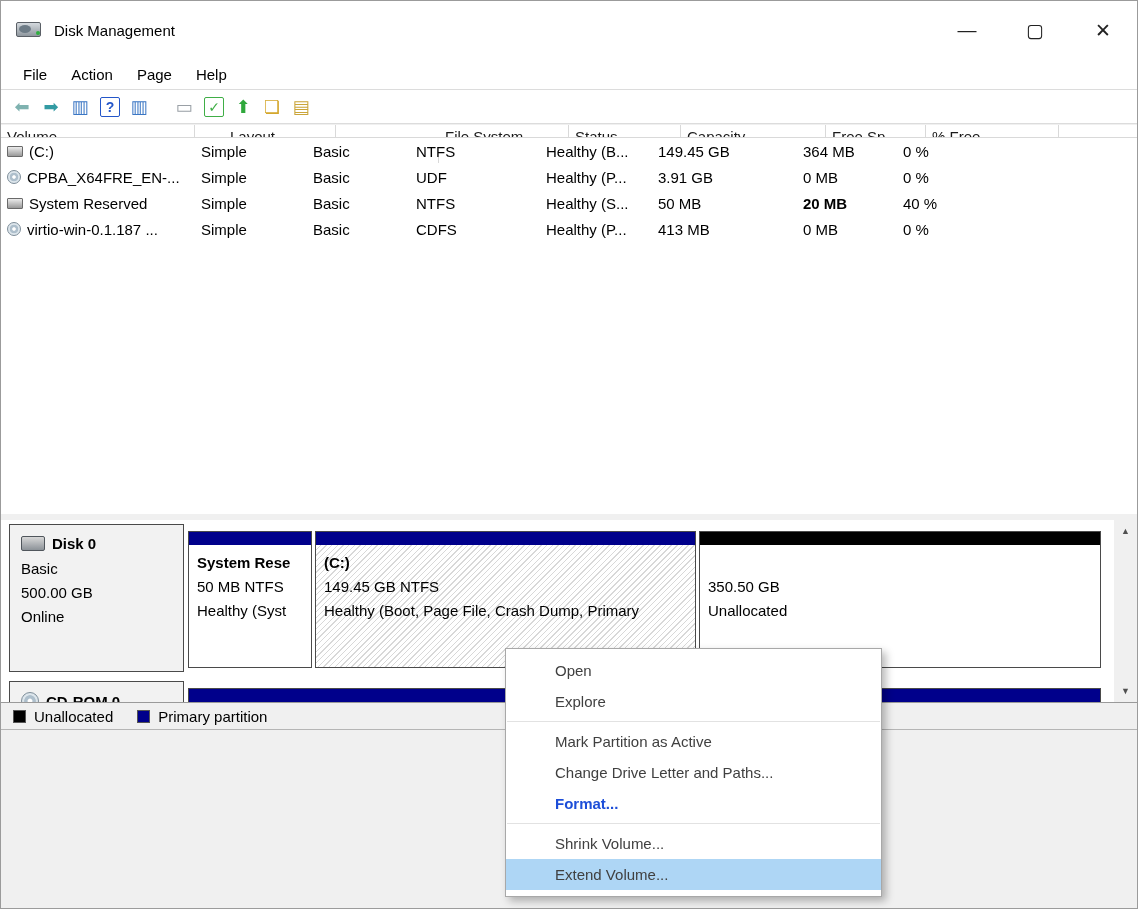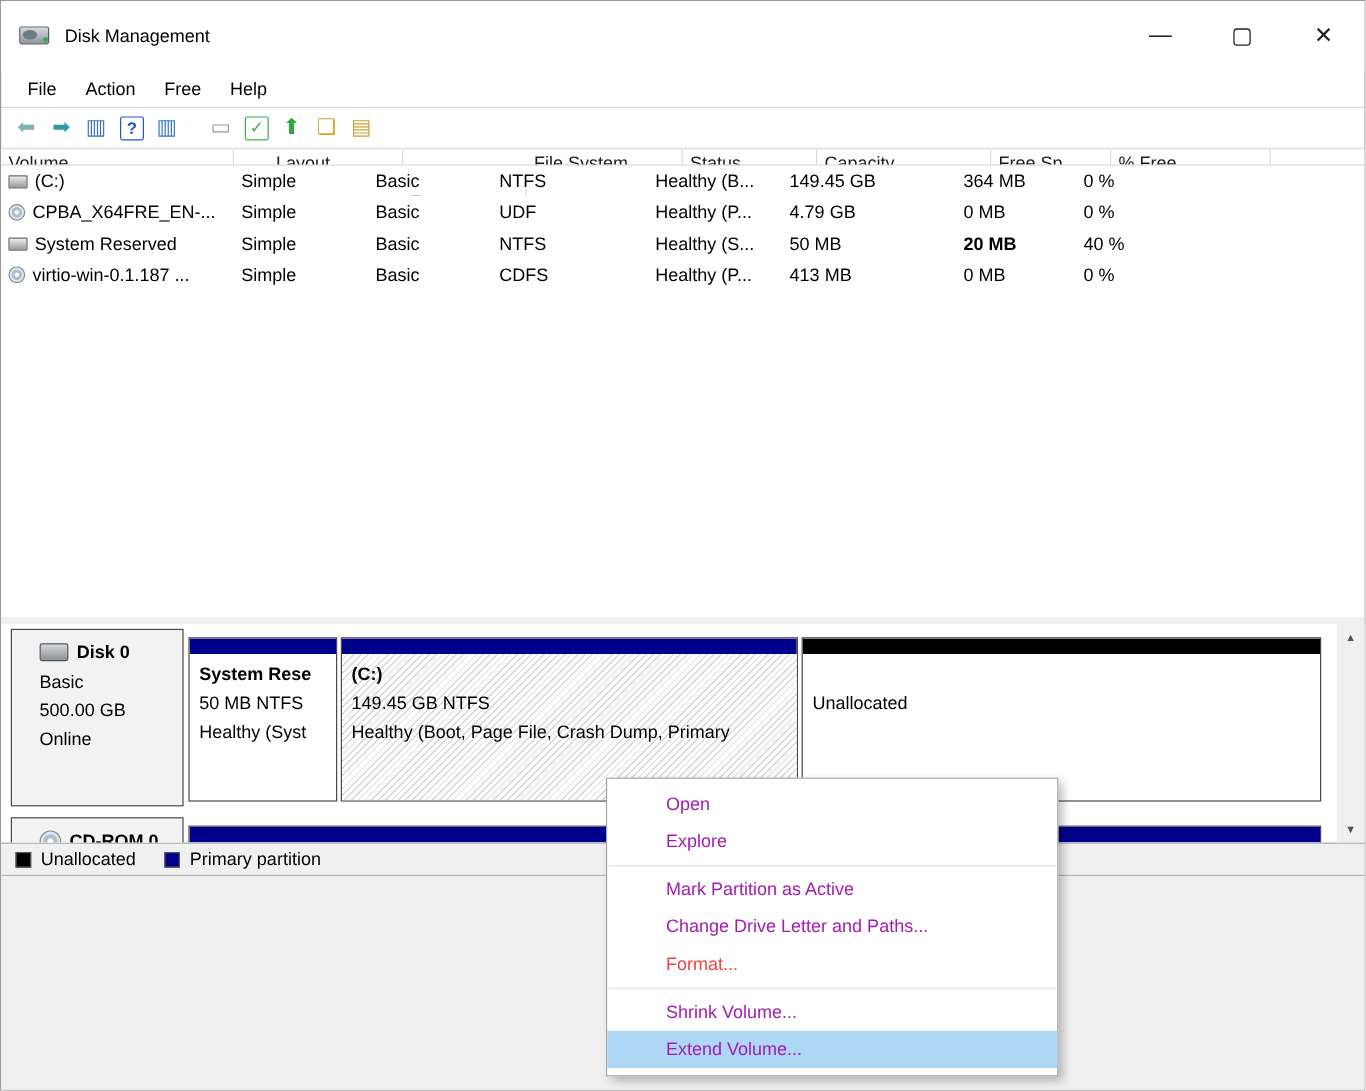--- a/index.html
+++ b/index.html
@@ -39,21 +39,21 @@
     background:radial-gradient(circle,#ffffff 0 16%,#aebfcc 26% 48%,#dde6ec 54% 84%,#8fa3b0 100%);}
   .icon-cd.big{width:18px;height:18px;}
   .disk-drive-icon{width:24px;height:15px;background:linear-gradient(#d8d8d8,#8c9298);border:1px solid #50565c;border-radius:2px;flex:0 0 auto;}
 
   
   .splitter{flex:0 0 6px;background:#f0f0f0;}
 
   
   .graph-pane{flex:1;position:relative;background:#fff;overflow:hidden;padding:4px 36px 0 8px;}
   .disk-row{display:flex;height:148px;margin-bottom:9px;}
-  .disk-left{width:144px;flex:0 0 auto;background:#f2f2f2;border:1px solid #4a4a4a;padding:10px 6px 6px 23px;overflow:hidden;}
+  .disk-left{width:175px;flex:0 0 auto;background:#f2f2f2;border:1px solid #4a4a4a;padding:10px 6px 6px 11px;overflow:hidden;}
   .disk-name-line{display:flex;align-items:center;gap:7px;margin-bottom:5px;}
   .disk-name{font-weight:bold;white-space:nowrap;}
   .disk-info{line-height:24px;white-space:nowrap;}
   .parts{flex:1;display:flex;gap:3px;margin-left:4px;padding-top:7px;padding-bottom:4px;min-width:0;}
   .part{border:1px solid #4a4a4a;background:#fff;display:flex;flex-direction:column;overflow:hidden;}
   .part-strip{height:13px;flex:0 0 auto;background:#00008b;}
   .part-body{flex:1;padding:6px 8px;overflow:hidden;white-space:nowrap;}
   .part.selected .part-body{background:repeating-linear-gradient(135deg,#ffffff 0 3px,#d8d8d8 3px 4px);}
   .part-title{font-weight:bold;line-height:24px;min-height:24px;}
   .part-line{line-height:24px;}
@@ -65,22 +65,22 @@
 
   
   .legend{flex:0 0 28px;background:#f0f0f0;border-top:1px solid #9a9a9a;border-bottom:1px solid #b5b5b5;display:flex;align-items:center;padding-left:12px;gap:24px;}
   .legend-item{display:flex;align-items:center;gap:8px;}
   .legend-swatch{width:13px;height:13px;border:1px solid #555;flex:0 0 auto;}
   .statusbar{flex:1;background:#f0f0f0;}
 
   
   .context-menu{position:absolute;left:505px;top:648px;width:377px;background:#fff;border:1px solid #a8a8a8;
     box-shadow:4px 4px 8px rgba(0,0,0,0.28);padding:6px 0;z-index:10;}
-  .cm-item{height:31px;line-height:31px;padding-left:49px;color:#a21caf;white-space:nowrap;overflow:hidden;}
-  .cm-item.disabled{color:#ef4444;}
+  .cm-item{height:31px;line-height:31px;padding-left:49px;color:#404040;white-space:nowrap;overflow:hidden;}
+  .cm-item.disabled{color:#1d4ed8;font-weight:bold;}
   .menu-sep{height:1px;background:#e2e2e2;margin:4px 1px;}
 </style>
 </head>
 <body>
 
 <div class="window">
 
   <div class="titlebar">
     <div class="app-icon">
       <div class="drive"></div>
@@ -90,21 +90,21 @@
     <div class="title-text">Disk Management</div>
     <div class="spacer"></div>
     <div class="win-ctl">—</div>
     <div class="win-ctl">▢</div>
     <div class="win-ctl">✕</div>
   </div>
 
   <div class="menubar">
       <div class="menu-item">File</div>
       <div class="menu-item">Action</div>
-      <div class="menu-item">Free</div>
+      <div class="menu-item">Page</div>
       <div class="menu-item">Help</div>
     </div>
 
   <div class="toolbar">
       <div class="tb-icon" style="color: rgb(127, 178, 176);">⬅</div>
       <div class="tb-icon" style="color: rgb(51, 155, 163);">➡</div>
       <div class="tb-icon" style="color: rgb(58, 118, 196);">▥</div>
       <div class="tb-icon boxed" style="color: rgb(36, 86, 201);">?</div>
       <div class="tb-icon" style="color: rgb(58, 118, 196);">▥</div>
       <div class="tb-gap"></div>
@@ -143,21 +143,21 @@
         </div>
         <div class="vt-row">
           <div class="vt-cell" style="width: 194px;">
             <span class="icon-cd"></span>
             <span>CPBA_X64FRE_EN-...</span>
           </div>
           <div class="vt-cell" style="width: 112px;">Simple</div>
           <div class="vt-cell" style="width: 103px;">Basic</div>
           <div class="vt-cell" style="width: 130px;">UDF</div>
           <div class="vt-cell" style="width: 112px;">Healthy (P...</div>
-          <div class="vt-cell" style="width: 145px;">4.79 GB</div>
+          <div class="vt-cell" style="width: 145px;">3.91 GB</div>
           <div class="vt-cell" style="width: 100px;">0 MB</div>
           <div class="vt-cell" style="width: 133px;">0 %</div>
         </div>
         <div class="vt-row">
           <div class="vt-cell" style="width: 194px;">
             <span class="icon-disk"></span>
             <span>System Reserved</span>
           </div>
           <div class="vt-cell" style="width: 112px;">Simple</div>
           <div class="vt-cell" style="width: 103px;">Basic</div>
@@ -211,20 +211,21 @@
               <div class="part-body">
                 <div class="part-title">(C:)</div>
                 <div class="part-line">149.45 GB NTFS</div>
                 <div class="part-line">Healthy (Boot, Page File, Crash Dump, Primary</div>
               </div>
             </div>
             <div class="part unallocated" style="flex: 1 1 0%;">
               <div class="part-strip" style="background: rgb(0, 0, 0);"></div>
               <div class="part-body">
                 <div class="part-title">&nbsp;</div>
+                <div class="part-line">350.50 GB</div>
                 <div class="part-line">Unallocated</div>
               </div>
             </div>
           </div>
         </div>
         <div class="disk-row">
           <div class="disk-left">
             <div class="disk-name-line">
               <span class="icon-cd big"></span>
               <span class="disk-name">CD-ROM 0</span>

